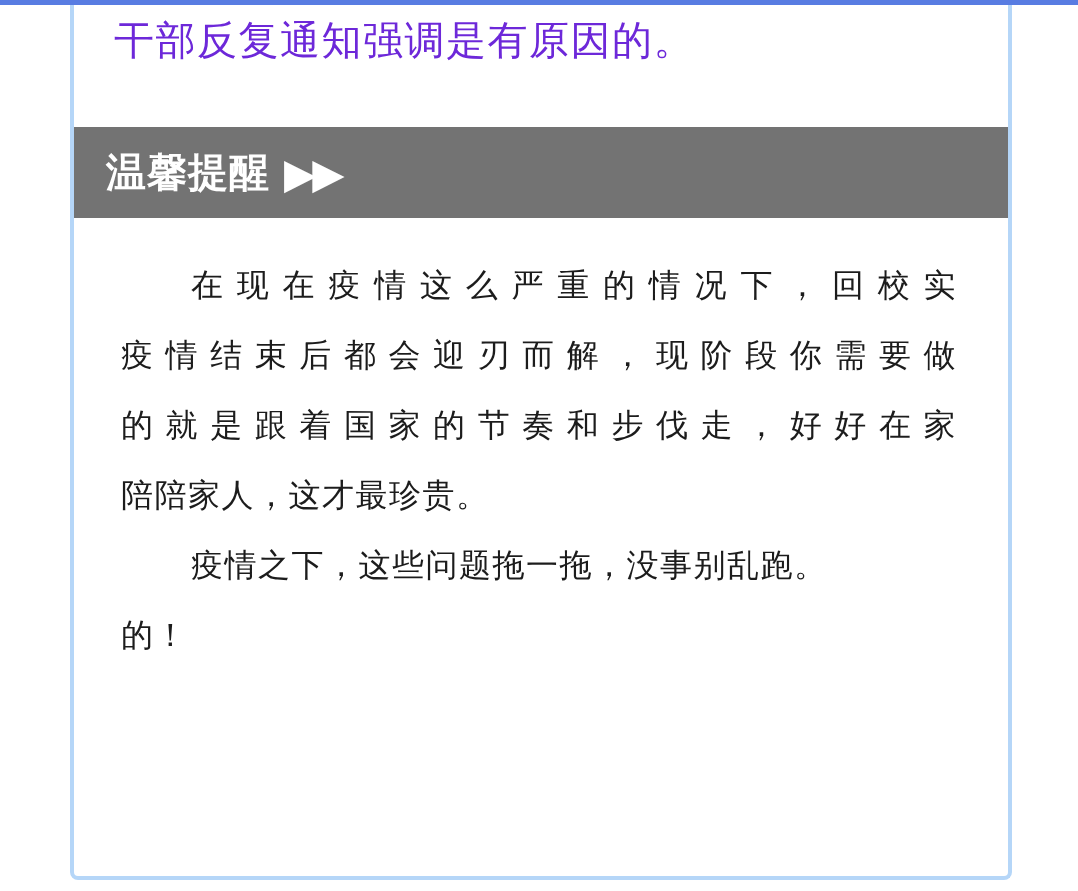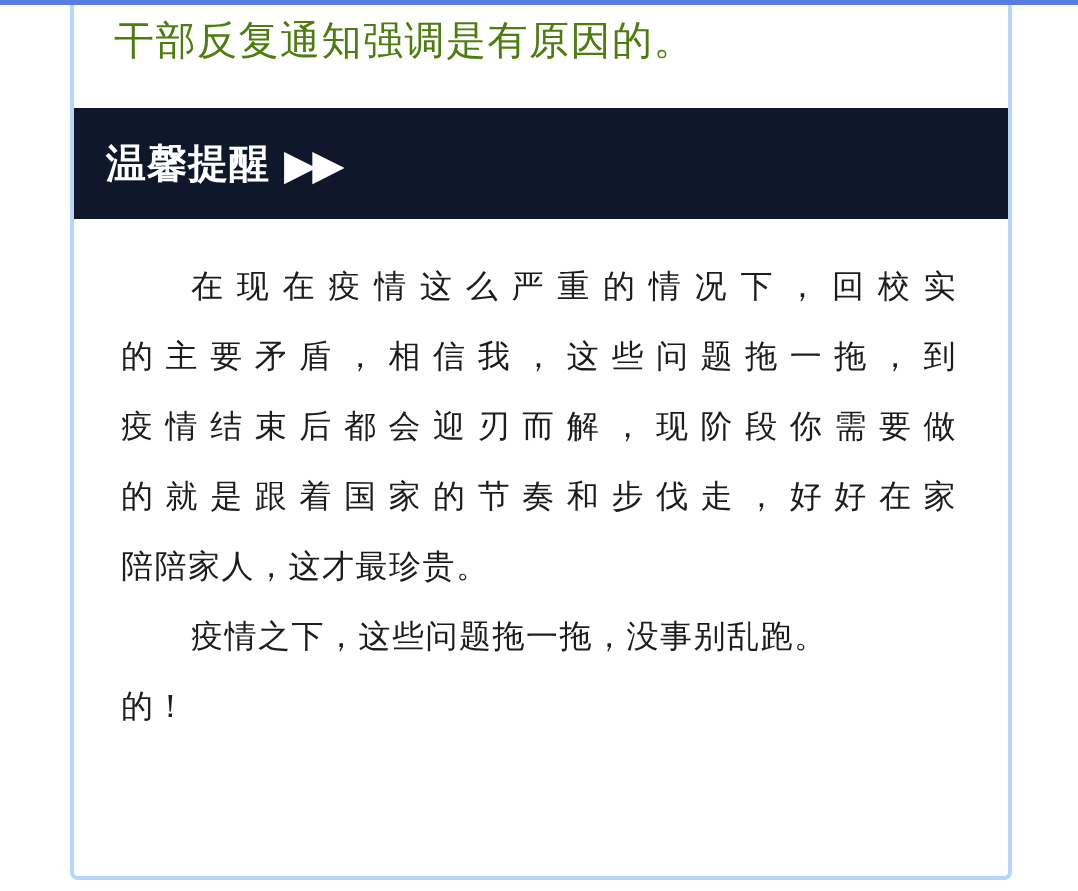--- a/index.html
+++ b/index.html
@@ -23,26 +23,26 @@
       border-right: 4px solid #b5d6f8;
       border-bottom: 4px solid #b5d6f8;
       border-radius: 0 0 8px 8px;
       overflow: hidden;
     }
     .intro {
       padding: 0 40px;
       font-size: 40px;
       line-height: 70px;
       letter-spacing: 1.5px;
-      color: #4d7c0f;
+      color: #6d28d9;
     }
     .banner {
-      margin-top: 33px;
-      height: 111px;
-      background: #0f172a;
+      margin-top: 52px;
+      height: 91px;
+      background: #737373;
       display: flex;
       align-items: center;
       padding-left: 32px;
     }
     .banner-label {
       color: #ffffff;
       font-size: 40px;
       font-weight: bold;
       letter-spacing: 1px;
     }
@@ -79,21 +79,20 @@
 
   <div class="intro">干部反复通知强调是有原因的。</div>
 
   <div class="banner">
     <span class="banner-label">温馨提醒</span>
     <span class="banner-arrows">▶▶</span>
   </div>
 
   <div class="bodytext">
     <div class="line justify indent">在现在疫情这么严重的情况下，回校实</div>
-    <div class="line justify">的主要矛盾，相信我，这些问题拖一拖，到</div>
     <div class="line justify">疫情结束后都会迎刃而解，现阶段你需要做</div>
     <div class="line justify">的就是跟着国家的节奏和步伐走，好好在家</div>
     <div class="line">陪陪家人，这才最珍贵。</div>
     <div class="line indent">疫情之下，这些问题拖一拖，没事别乱跑。</div>
     <div class="line">的！</div>
   </div>
 
 </div>
 
 </body></html>

